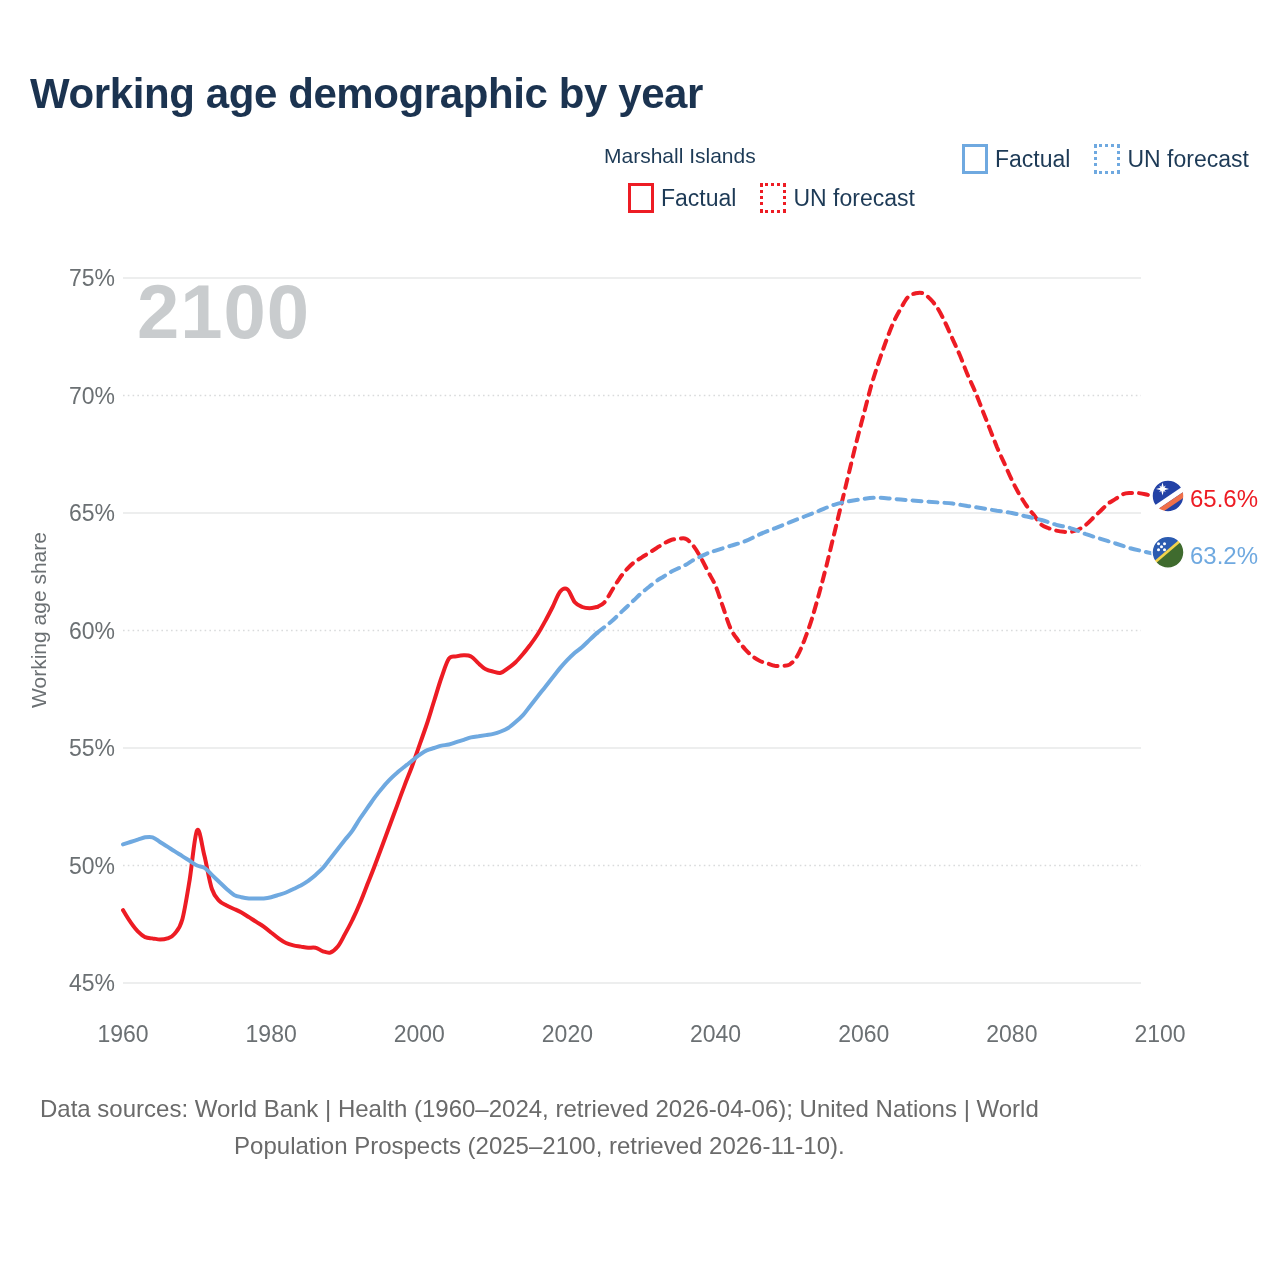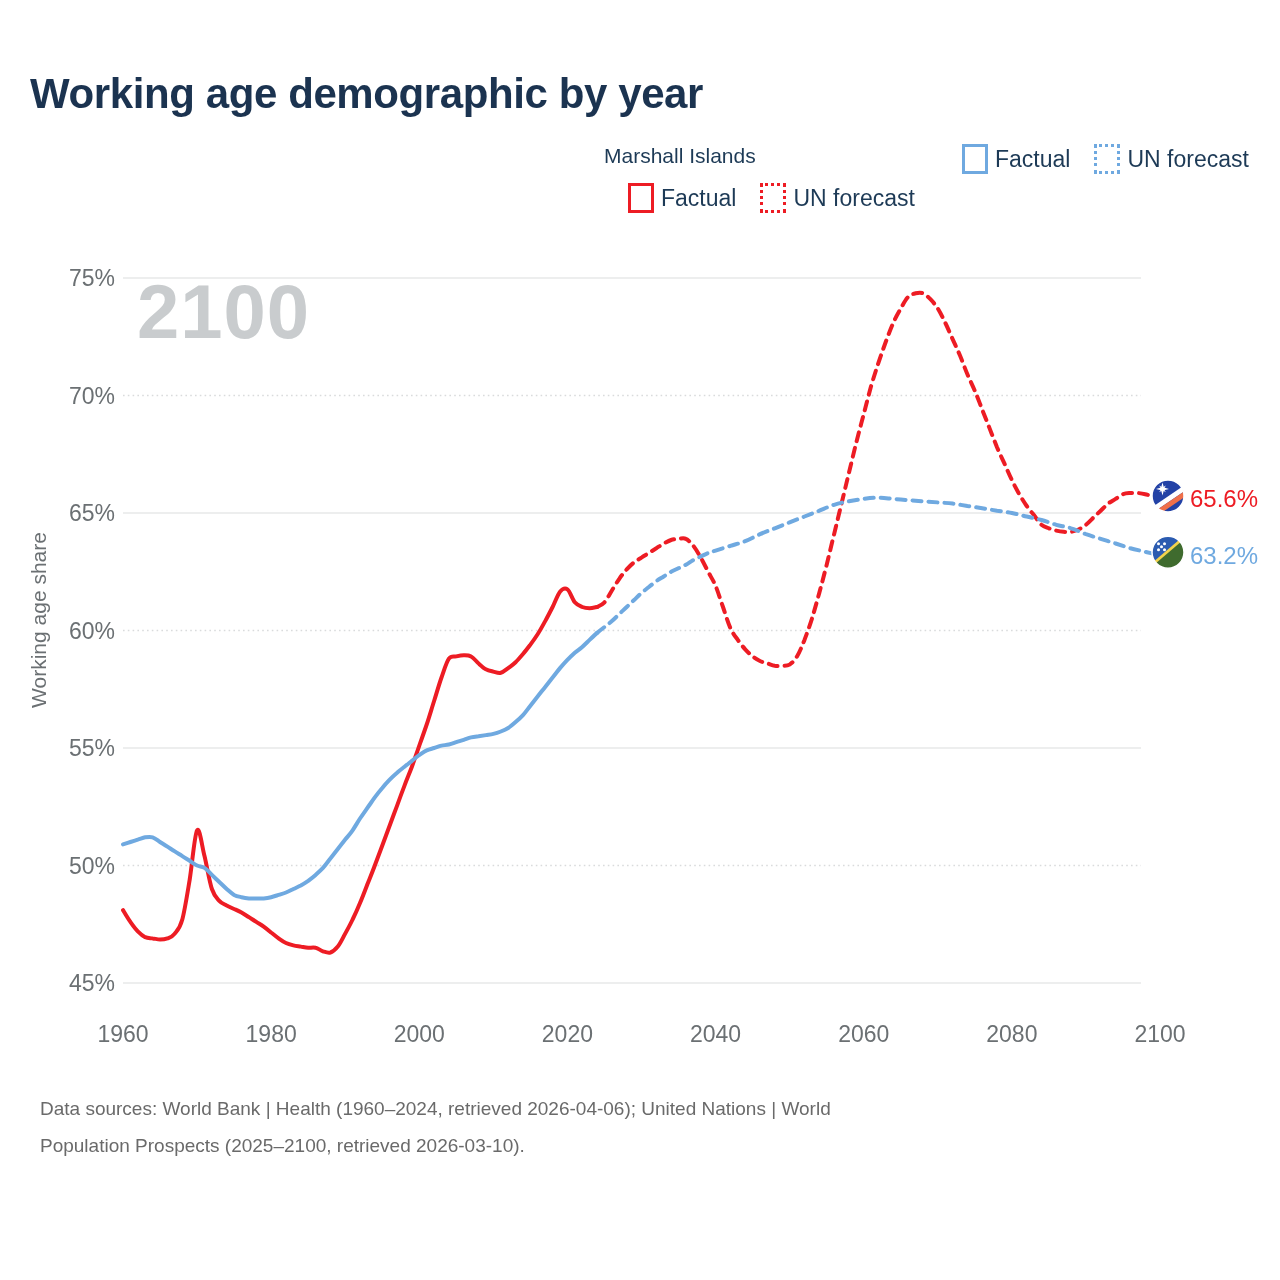--- a/index.html
+++ b/index.html
@@ -14,21 +14,21 @@
   .lgroup.g0{left:604px;}
   .lgroup.g1{left:938px;}
   .ltitle{font-size:21px;color:#1d3a56;margin-bottom:15px;}
   .lrow{display:flex;align-items:center;gap:24px;padding-left:24px;}
   .litem{display:inline-flex;align-items:center;gap:7px;font-size:23px;color:#1d3a56;}
   .swatch{display:inline-block;width:20px;height:24px;box-sizing:content-box;background:#fff;}
   .swatch.solid-red{border:3px solid #ed1c24;}
   .swatch.dotted-red{border:3px dotted #ed1c24;}
   .swatch.solid-blue{border:3px solid #6fa9e0;}
   .swatch.dotted-blue{border:3px dotted #6fa9e0;}
-  .footer{position:absolute;left:40px;top:1090px;font-size:19px;line-height:37px;color:#6a6a6a;}
+  .footer{position:absolute;left:40px;top:1090px;font-size:24px;line-height:37px;color:#6a6a6a;text-align:center;}
   svg text{font-family:"Liberation Sans",sans-serif;}
 </style>
 </head>
 <body>
 
 <div class="page">
 
   <div class="title">Working age demographic by year</div>
 
   <div class="legend">
@@ -117,16 +117,16 @@
           <circle cx="-3.5" cy="-2.5" r="1.5" fill="#ffffff"></circle>
           <circle cx="-6.5" cy="-5.5" r="1.5" fill="#ffffff"></circle>
         </g>
         <circle cx="0" cy="0" r="16" fill="none" stroke="#ffffff" stroke-width="1.5"></circle>
       </g>
       <text x="1190" y="555.3" text-anchor="start" dominant-baseline="central" font-size="24" fill="#6fa9e0">63.2%</text>
     </svg>
 
   <div class="footer">
     <div>Data sources: World Bank | Health (1960–2024, retrieved 2026-04-06); United Nations | World</div>
-    <div>Population Prospects (2025–2100, retrieved 2026-03-10).</div>
+    <div>Population Prospects (2025–2100, retrieved 2026-11-10).</div>
   </div>
 
 </div>
 
 </body></html>

